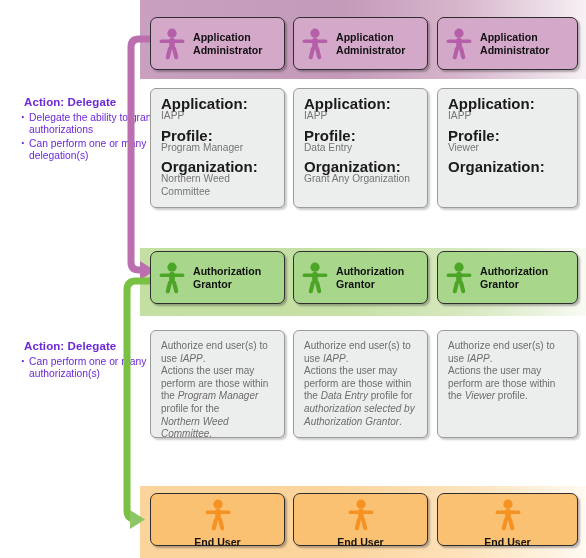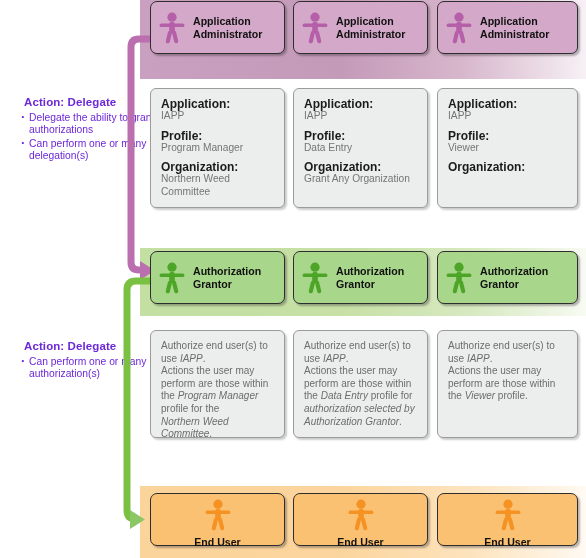--- a/index.html
+++ b/index.html
@@ -40,32 +40,32 @@
   .role .lbl{font-size:10.6px;font-weight:bold;line-height:12.4px;color:#111;}
 
   .role.purple{background:#d4a8c9;}
   .role.green {background:#a8d68a;}
   .role.orange{background:#fbc172;flex-direction:column;}
 
   
   .col1{left:150px;width:135px;}
   .col2{left:293px;width:135px;}
   .col3{left:437px;width:141px;}
-  .row-admin  {top:1px;}
+  .row-admin  {top:17px;}
   .row-grantor{top:251px;}
   .row-user   {top:493px;}
 
   
   .card{position:absolute;box-sizing:border-box;
         background:#eceded;border:1px solid #9b9b9b;border-radius:6px;
         box-shadow:2px 2px 2px rgba(120,120,120,.38);
         padding:9px 9px 8px 10px;color:#6d6d6d;}
   .card .grp{margin-bottom:7px;}
   .card .grp:last-child{margin-bottom:0;}
-  .card .k{font-size:12px;line-height:12.3px;color:#1b1b1b;font-weight:bold;}
+  .card .k{font-size:15px;line-height:12.3px;color:#1b1b1b;font-weight:bold;}
   .card .v{font-size:10.2px;line-height:12.3px;color:#757575;}
   .row-admincard{top:88px;height:120px;}
   .row-grantcard{top:330px;height:108px;}
   .card p{margin:0;font-size:10px;line-height:12.6px;color:#6d6d6d;}
   .card em{font-style:italic;}
 
   
   svg#arrows{position:absolute;left:0;top:0;width:586px;height:558px;pointer-events:none;}
 </style>
 </head>

